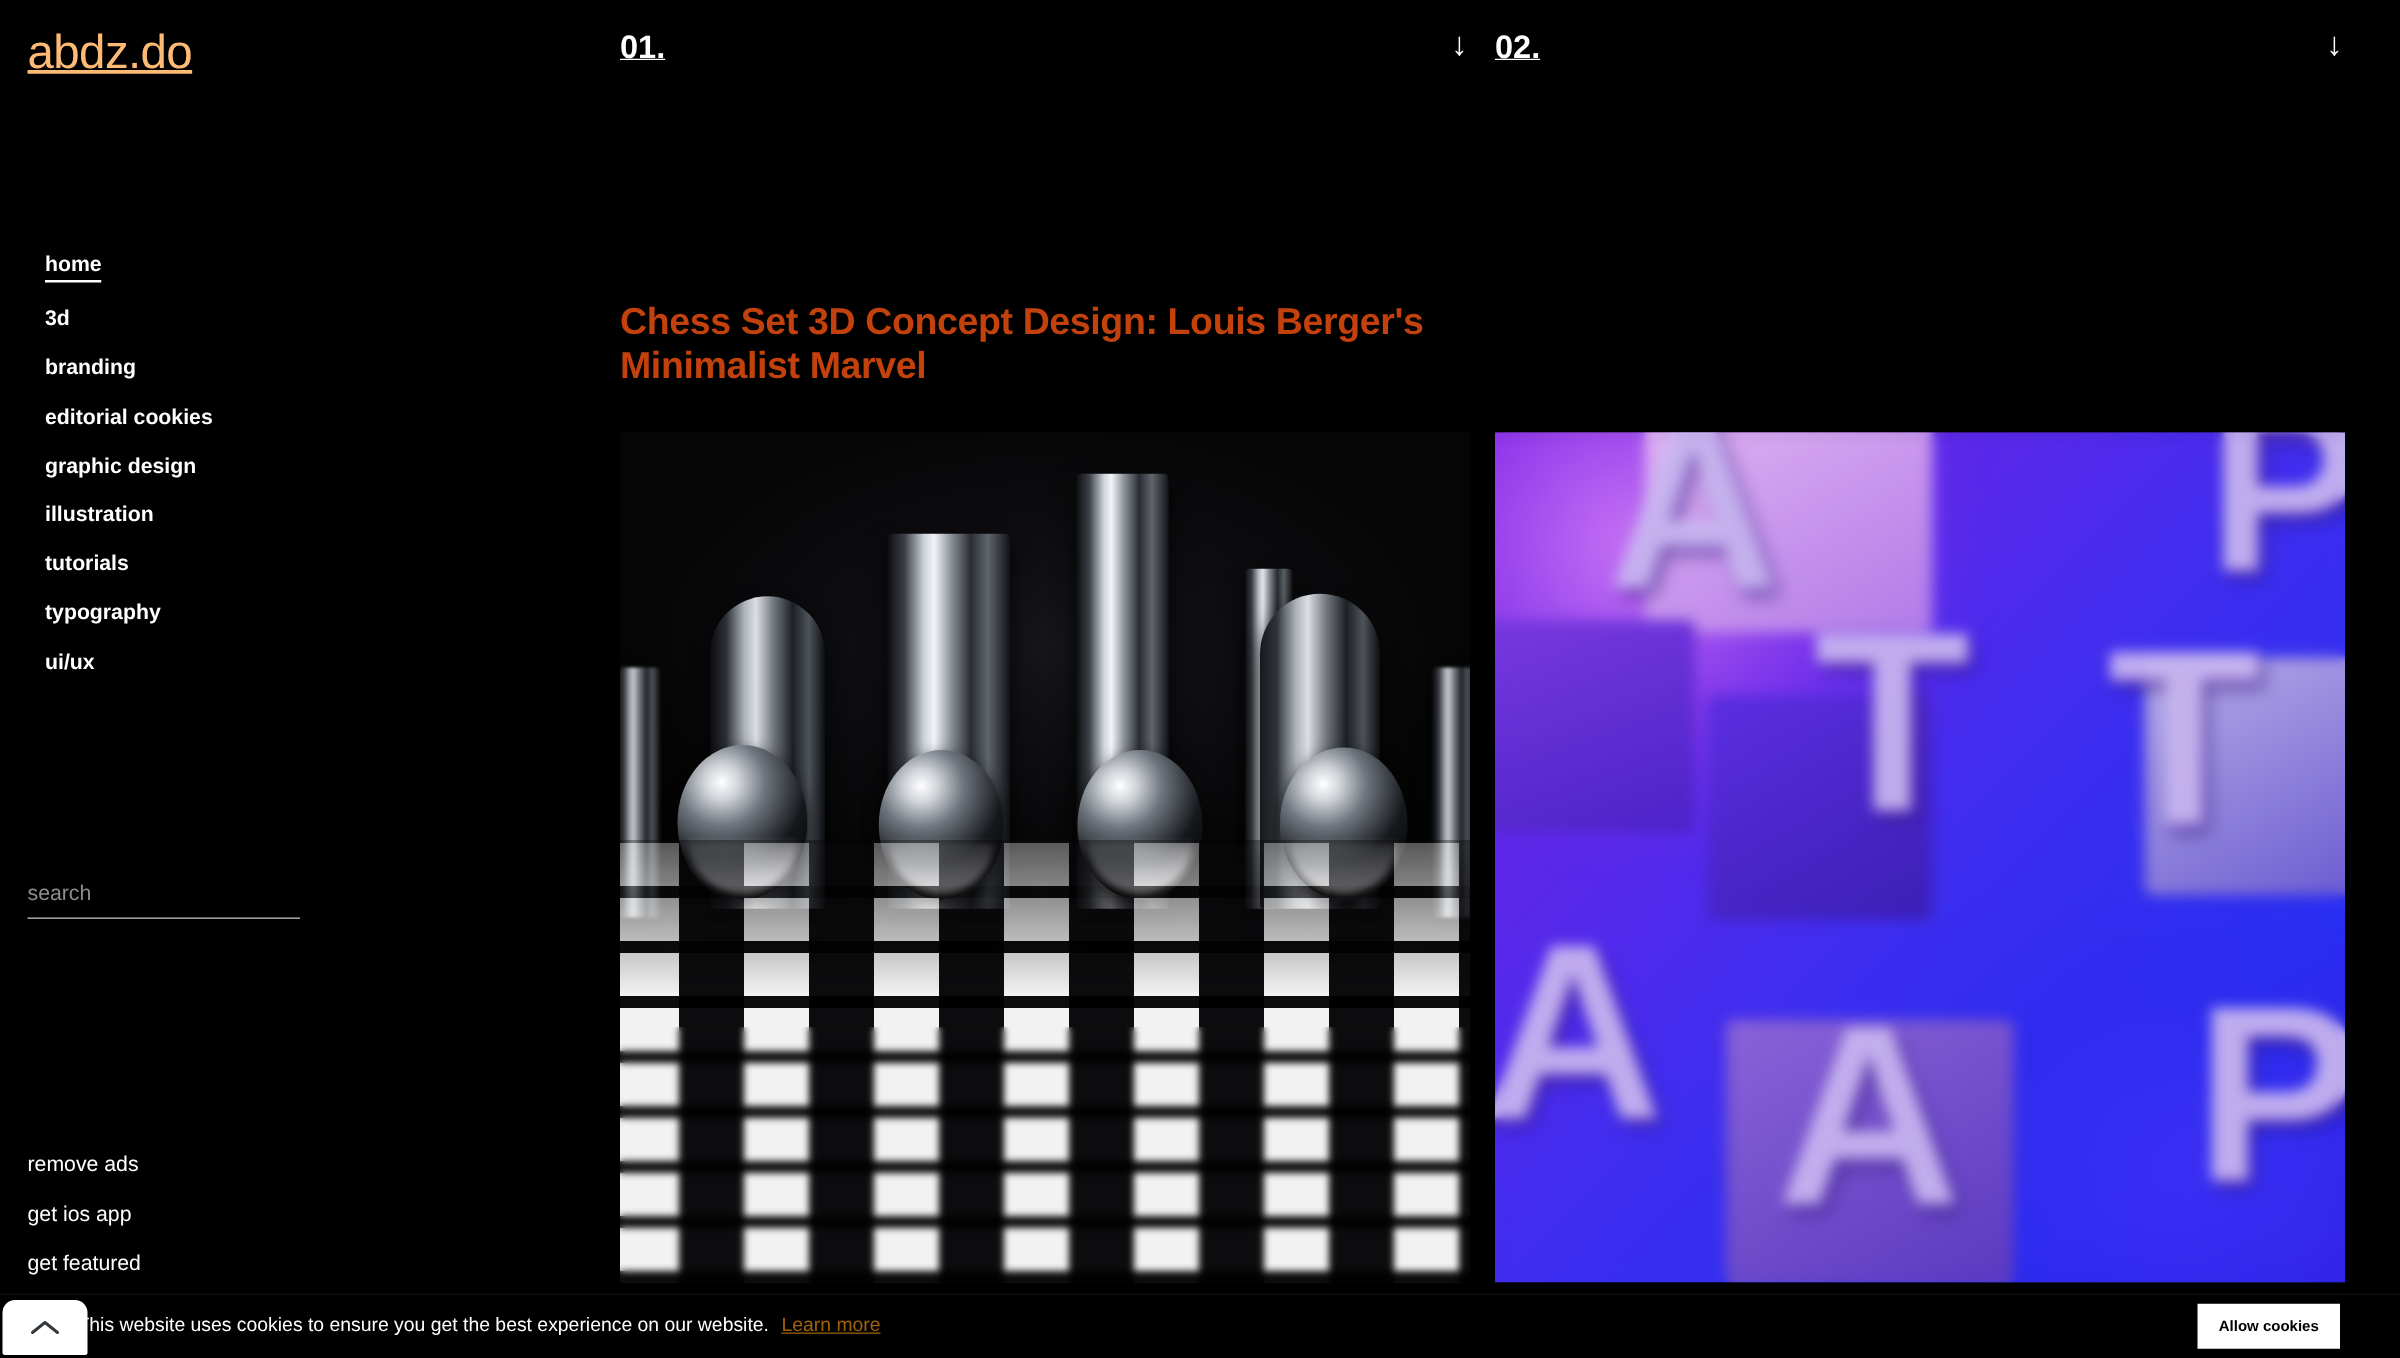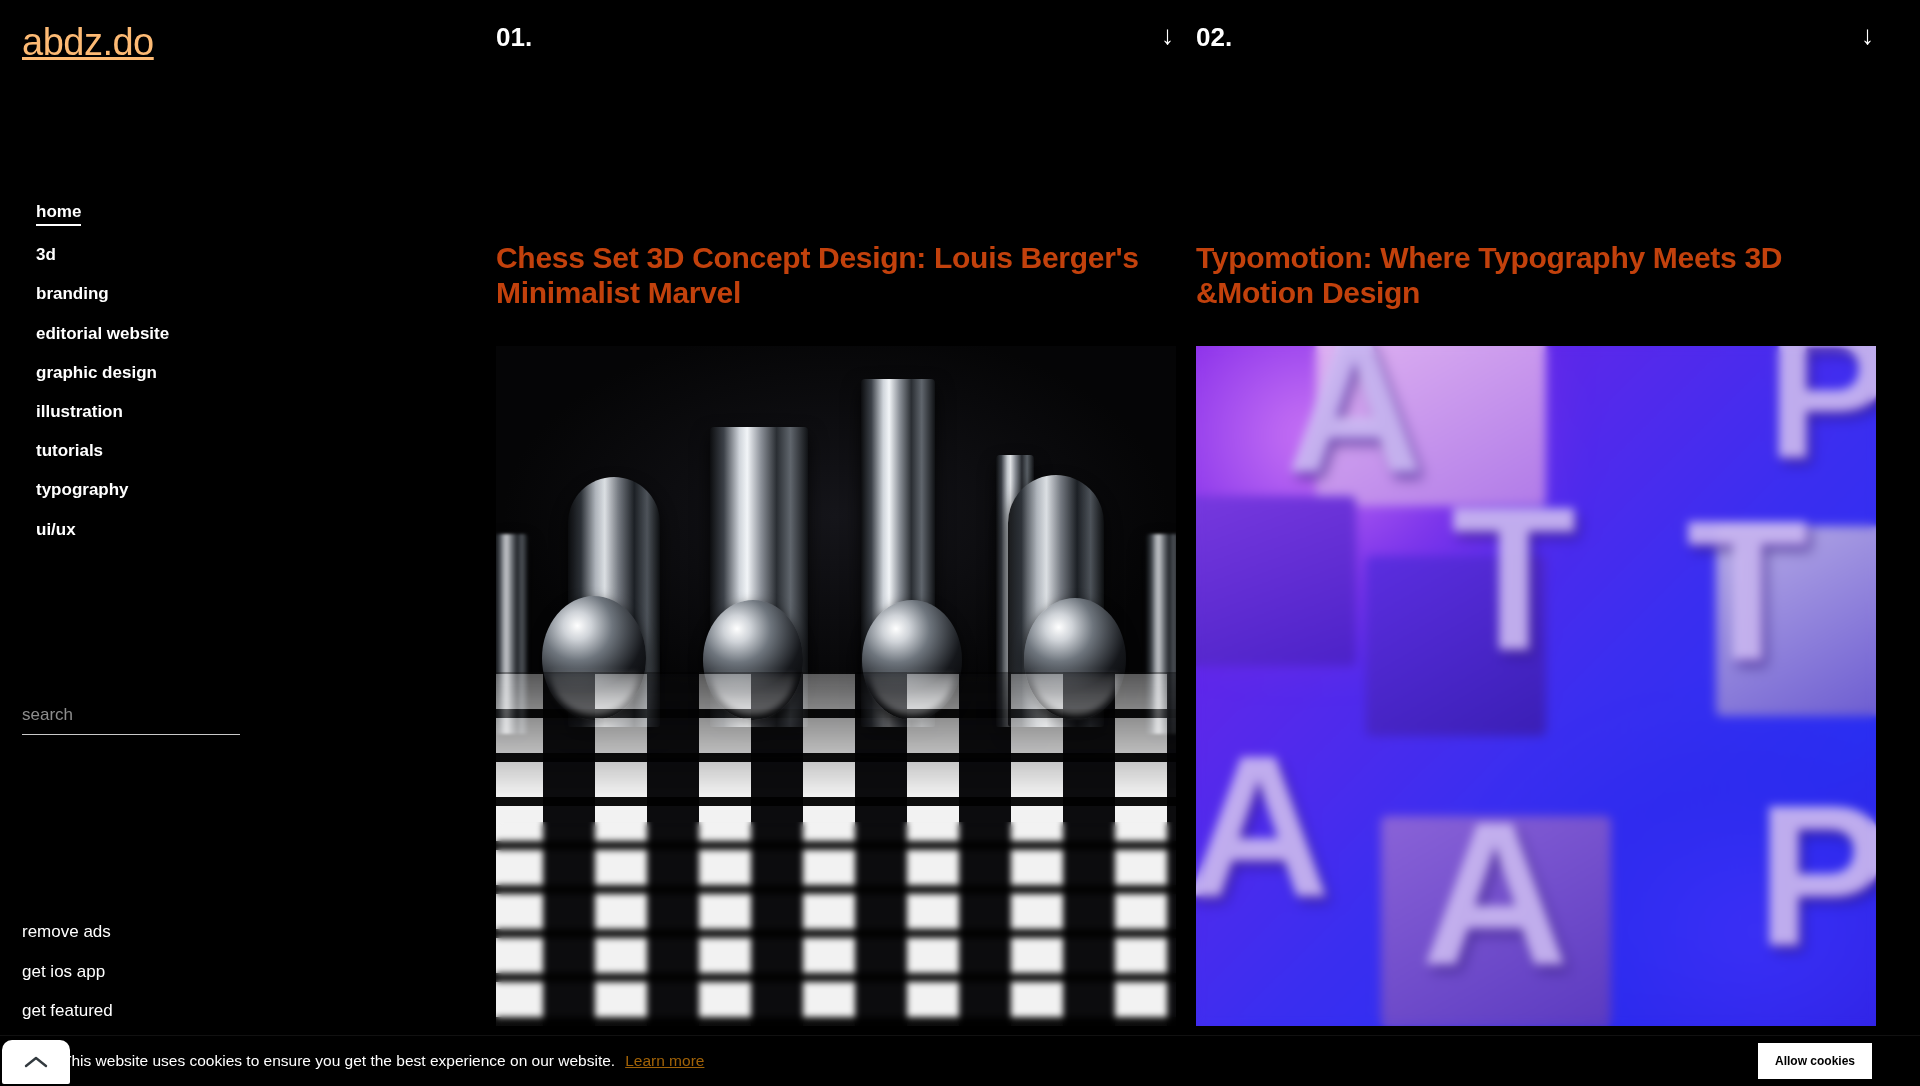--- a/index.html
+++ b/index.html
@@ -66,20 +66,21 @@
     width: 680px;
     height: 1086px;
   }
   .card-1 { left: 496px; }
   .card-2 { left: 1196px; }
 
   .card-head {
     position: relative;
     height: 70px;
     padding-top: 22px;
+    text-decoration: underline;
   }
   .card-index {
     font-size: 26px; font-weight: 700;
     color: #fff; letter-spacing: 0px;
   }
   .card-arrow {
     position: absolute; right: 2px; top: 22px;
     font-size: 26px; line-height: 1; color: #fff;
     cursor: pointer;
   }
@@ -239,21 +240,21 @@
 <div class="page">
 
   <aside class="sidebar">
 
     <a class="logo" href="#">abdz.do</a>
 
     <nav class="nav">
       <a class="nav-item active" href="#">home</a>
       <a class="nav-item" href="#">3d</a>
       <a class="nav-item" href="#">branding</a>
-      <a class="nav-item" href="#">editorial website</a>
+      <a class="nav-item" href="#">editorial cookies</a>
       <a class="nav-item" href="#">graphic design</a>
       <a class="nav-item" href="#">illustration</a>
       <a class="nav-item" href="#">tutorials</a>
       <a class="nav-item" href="#">typography</a>
       <a class="nav-item" href="#">ui/ux</a>
     </nav>
 
     <div class="search-wrap">
       <input class="search-input" type="text" placeholder="search" style="">
     </div>
@@ -299,21 +300,20 @@
       </div>
     </div>
   </section>
 
   <section class="card card-2">
     <div class="card-head">
       <span class="card-index">02.</span>
       <span class="card-arrow">↓</span>
     </div>
 
-    <h2 class="card-title">Typomotion: Where Typography Meets 3D &amp;Motion Design</h2>
 
     <div class="card-media">
       <div class="typo">
         <div class="typo-glow-1"></div>
         <div class="typo-glow-2"></div>
 
         <div class="slab" style="left:120px; top:-30px; width:230px; height:190px;
                     background:linear-gradient(150deg,#e3b7f2,#b07ae8);"></div>
         <div class="slab" style="left:-40px; top:150px; width:200px; height:170px;
                     background:linear-gradient(160deg,#7a3ae0,#4b22c8);"></div>

